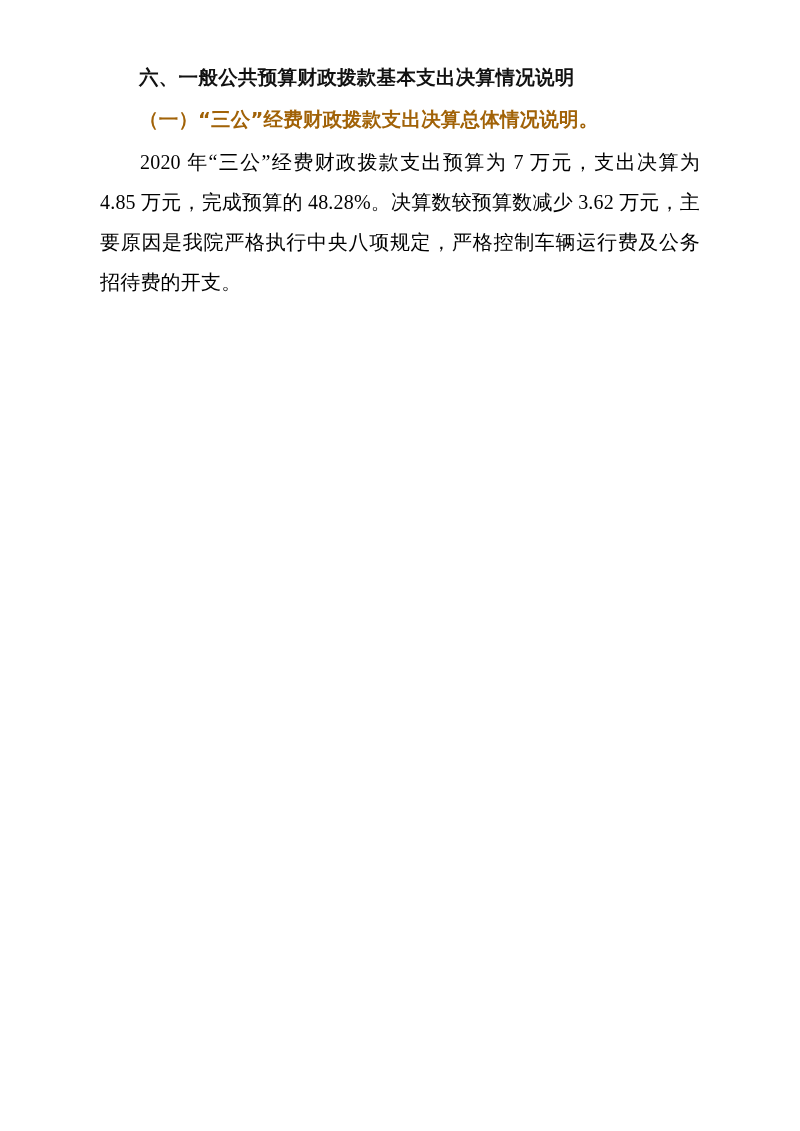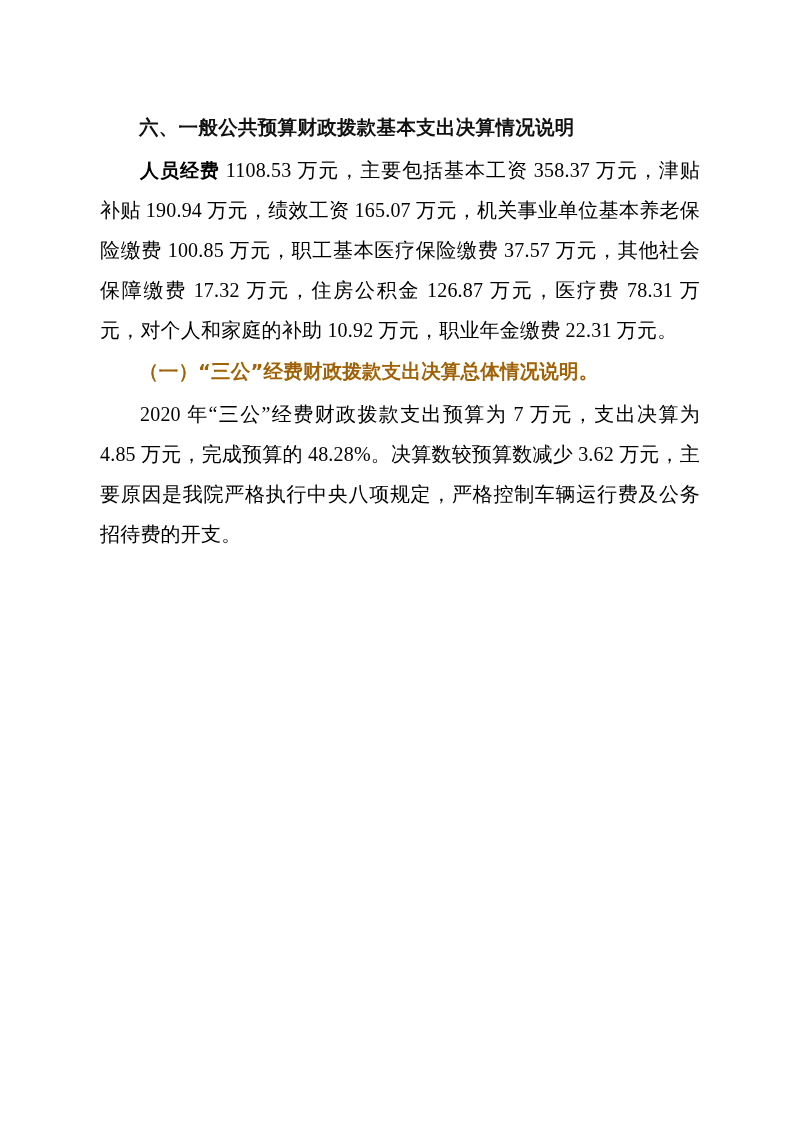--- a/index.html
+++ b/index.html
@@ -13,21 +13,21 @@
     font-family: "Liberation Serif", "DejaVu Serif", serif;
     color: #000000;
     overflow: hidden;
   }
   .page {
     position: relative;
     width: 800px;
     height: 1131px;
     background: #ffffff;
     box-sizing: border-box;
-    padding: 108px 100px 60px 100px;
+    padding: 58px 100px 60px 100px;
   }
   .doc-body {
     width: 100%;
   }
   .h-section {
     font-family: "DejaVu Sans", "Liberation Sans", sans-serif;
     font-weight: bold;
     font-size: 19.5px;
     line-height: 40px;
     letter-spacing: 0.3px;
@@ -66,21 +66,20 @@
 </style>
 </head>
 <body>
 
 <div class="page">
   <div class="doc-body">
 
     <div class="h-section">六、一般公共预算财政拨款基本支出决算情况说明</div>
 
 
-    <p class="para"><span class="b">人员经费</span><span> 1108.53 万元，主要包括基本工资 358.37 万元，津贴补贴 190.94 万元，绩效工资 165.07 万元，机关事业单位基本养老保险缴费 100.85 万元，职工基本医疗保险缴费 37.57 万元，其他社会保障缴费 17.32 万元，住房公积金 126.87 万元，医疗费 78.31 万元，对个人和家庭的补助 10.92 万元，职业年金缴费 22.31 万元。</span></p>
 
 
 
     <div class="h-sub">（一）“三公”经费财政拨款支出决算总体情况说明。</div>
 
     <p class="para">2020 年“三公”经费财政拨款支出预算为 7 万元，支出决算为 4.85 万元，完成预算的 48.28%。决算数较预算数减少 3.62 万元，主要原因是我院严格执行中央八项规定，严格控制车辆运行费及公务招待费的开支。</p>
 
   </div>
 </div>
 

